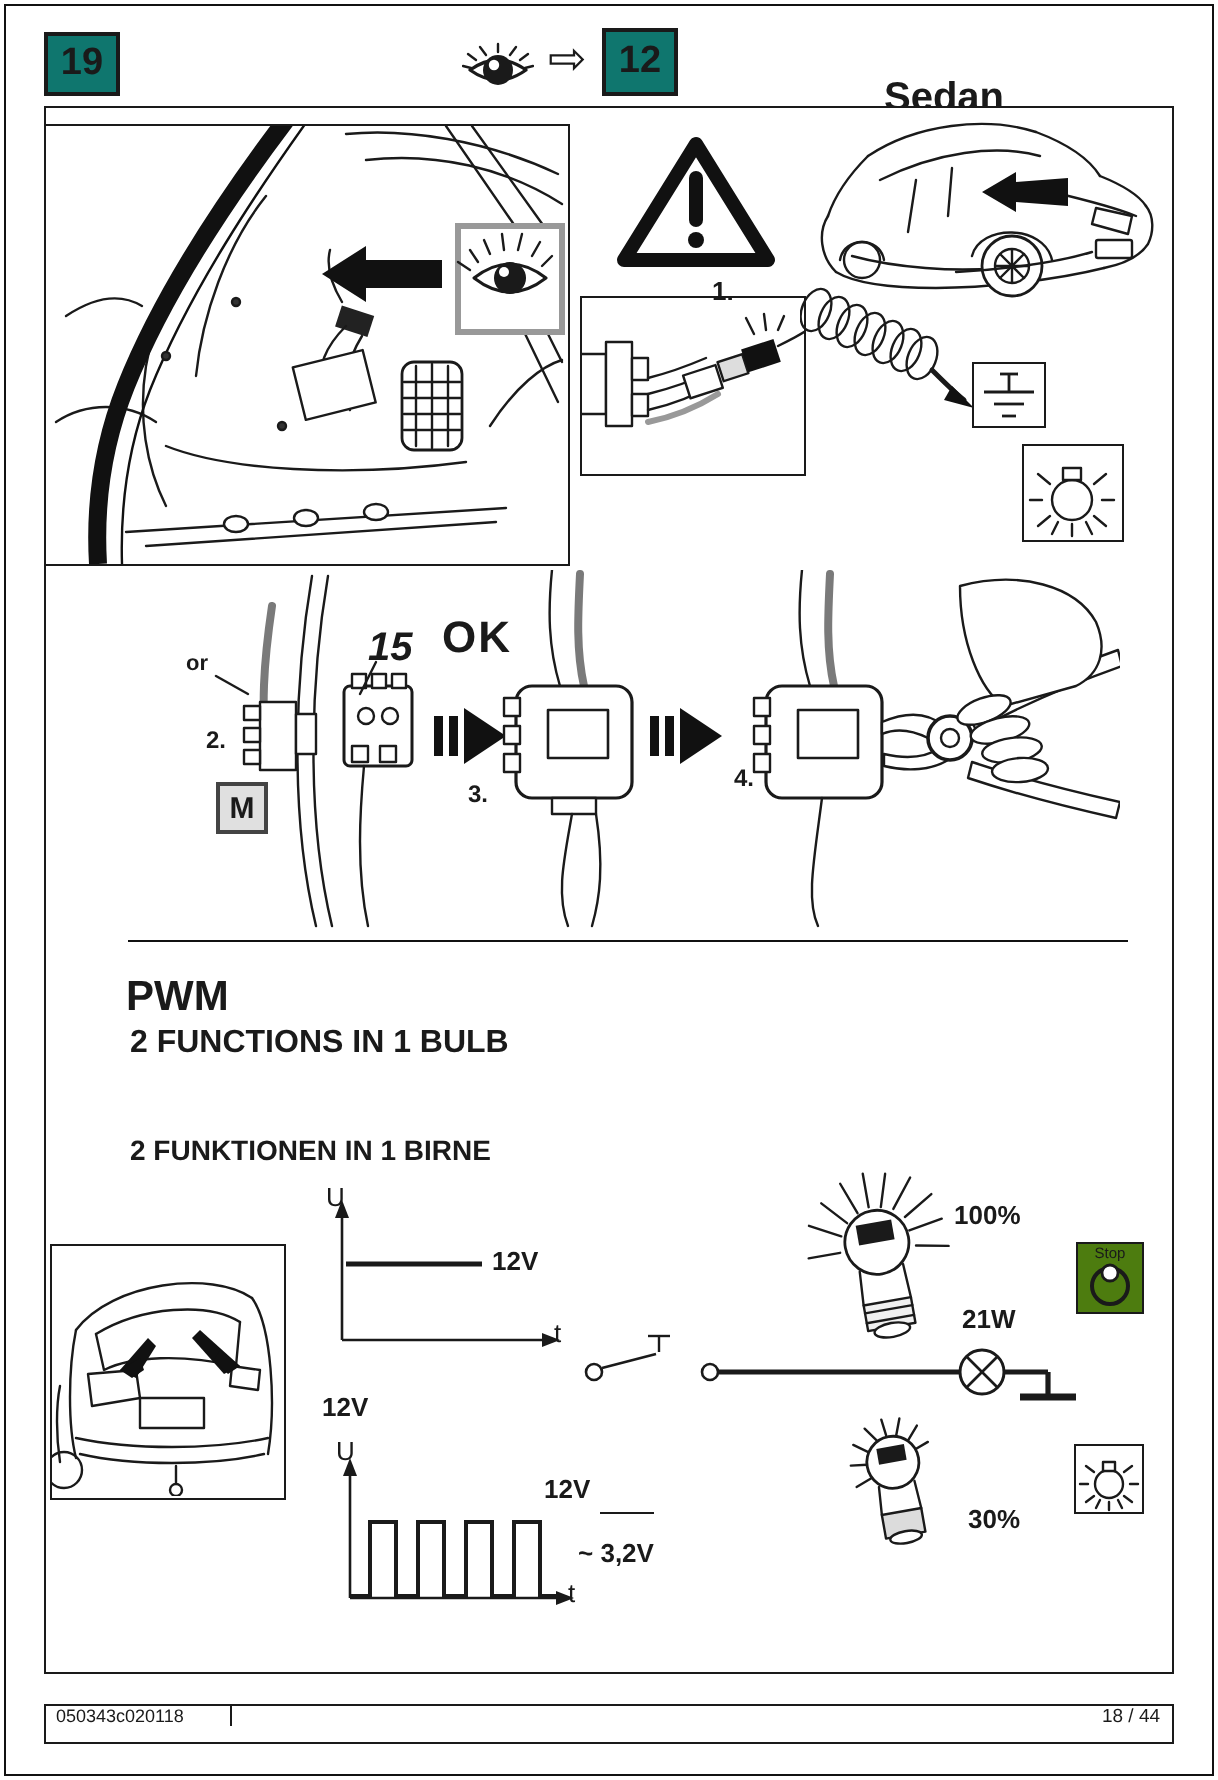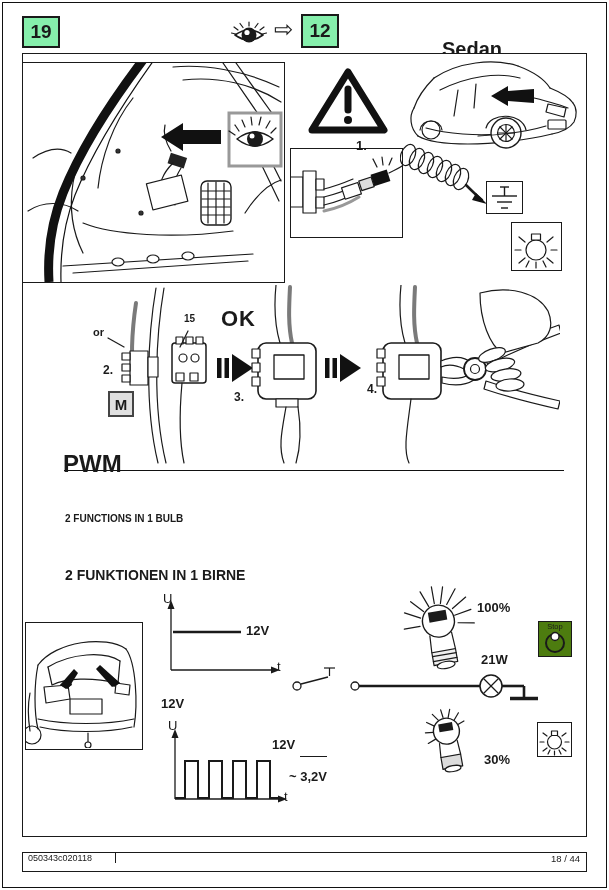--- a/index.html
+++ b/index.html
@@ -4,21 +4,21 @@
 <style>
   html,body{margin:0;padding:0;background:#888;}
   #page{
     position:relative;width:609px;height:890px;background:#fff;
     font-family:"Liberation Sans",sans-serif;color:#1a1a1a;overflow:hidden;margin:0 auto;
   }
   .abs{position:absolute;}
   .lbl{position:absolute;line-height:1;color:#1a1a1a;white-space:nowrap;}
   .b{font-weight:bold;}
   .box{position:absolute;border:1px solid #1a1a1a;background:#fff;box-sizing:border-box;}
-  .refbox{position:absolute;border:2px solid #1a1a1a;background:#86efac;box-sizing:border-box;
+  .refbox{position:absolute;border:2px solid #1a1a1a;background:#0f766e;box-sizing:border-box;
           display:flex;align-items:center;justify-content:center;font-weight:bold;font-size:19px;}
   svg{display:block;}
   .stroke{stroke:#1a1a1a;fill:none;stroke-width:1.2;stroke-linecap:round;stroke-linejoin:round;}
   #page-border{position:absolute;inset:2px;border:1.5px solid #111;pointer-events:none;}
   .footer{position:absolute;left:22px;top:852px;width:565px;height:20px;border:1px solid #1a1a1a;
           box-sizing:border-box;display:flex;align-items:flex-start;font-size:9px;}
   .footer .cell1{width:93px;border-right:1px solid #1a1a1a;display:flex;align-items:center;padding-left:5px;box-sizing:border-box;}
   .footer .cell2{flex:1;border-right:1px solid #1a1a1a;}
   .footer .cell3{width:41px;display:flex;align-items:center;justify-content:center;font-size:9.5px;}
   .mbox{position:absolute;left:108px;top:391px;width:26px;height:26px;border:2px solid #444;background:#e0e0e0;
@@ -310,28 +310,28 @@
       <ellipse cx="446" cy="90" rx="15" ry="6" transform="rotate(-8 446 90)" fill="#fff"></ellipse>
       <ellipse cx="450" cy="100" rx="14" ry="6" transform="rotate(-4 450 100)" fill="#fff"></ellipse>
     </g>
   </svg>
 
   <div class="lbl b" style="left:93px;top:327px;font-size:11px;">or</div>
   <div class="lbl b" style="left:103px;top:364px;font-size:12px;">2.</div>
   <div class="mbox">
     <span>M</span>
   </div>
-  <div class="lbl b" style="left:184px;top:314px;font-size:10px;">15</div>
+  <div class="lbl b" style="left:184px;top:314px;font-size:20px;font-style:italic;">15</div>
   <div class="lbl b" style="left:221px;top:308px;font-size:22px;letter-spacing:1px;">OK</div>
   <div class="lbl b" style="left:234px;top:391px;font-size:12px;">3.</div>
   <div class="lbl b" style="left:367px;top:383px;font-size:12px;">4.</div>
 
   <div class="abs" style="left:64px;top:470px;width:500px;border-top:1.5px solid #111;"></div>
-  <div class="lbl b" style="left:63px;top:452px;font-size:24px;">PWM</div>
-  <div class="lbl b" style="left:65px;top:514px;font-size:10px;text-align:center;">2 FUNCTIONS IN 1 BULB</div>
+  <div class="lbl b" style="left:63px;top:488px;font-size:21px;">PWM</div>
+  <div class="lbl b" style="left:65px;top:514px;font-size:16px;text-align:center;">2 FUNCTIONS IN 1 BULB</div>
   <div class="lbl b" style="left:65px;top:568px;font-size:14px;">2 FUNKTIONEN IN 1 BIRNE</div>
 
   <div class="box" style="left:25px;top:622px;width:118px;height:128px;border-width:1.5px;">
     <svg width="115" height="125" viewBox="0 0 115 125">
       <g class="stroke">
         <path d="M12,42 C30,18 80,12 100,26"></path>
         <path d="M100,26 C110,40 112,80 108,104"></path>
         <path d="M12,42 C8,62 8,90 12,106"></path>
         <path d="M22,44 C45,30 78,28 94,38"></path>
         <path d="M94,38 L92,60 C65,54 40,55 26,62 L22,44"></path>

